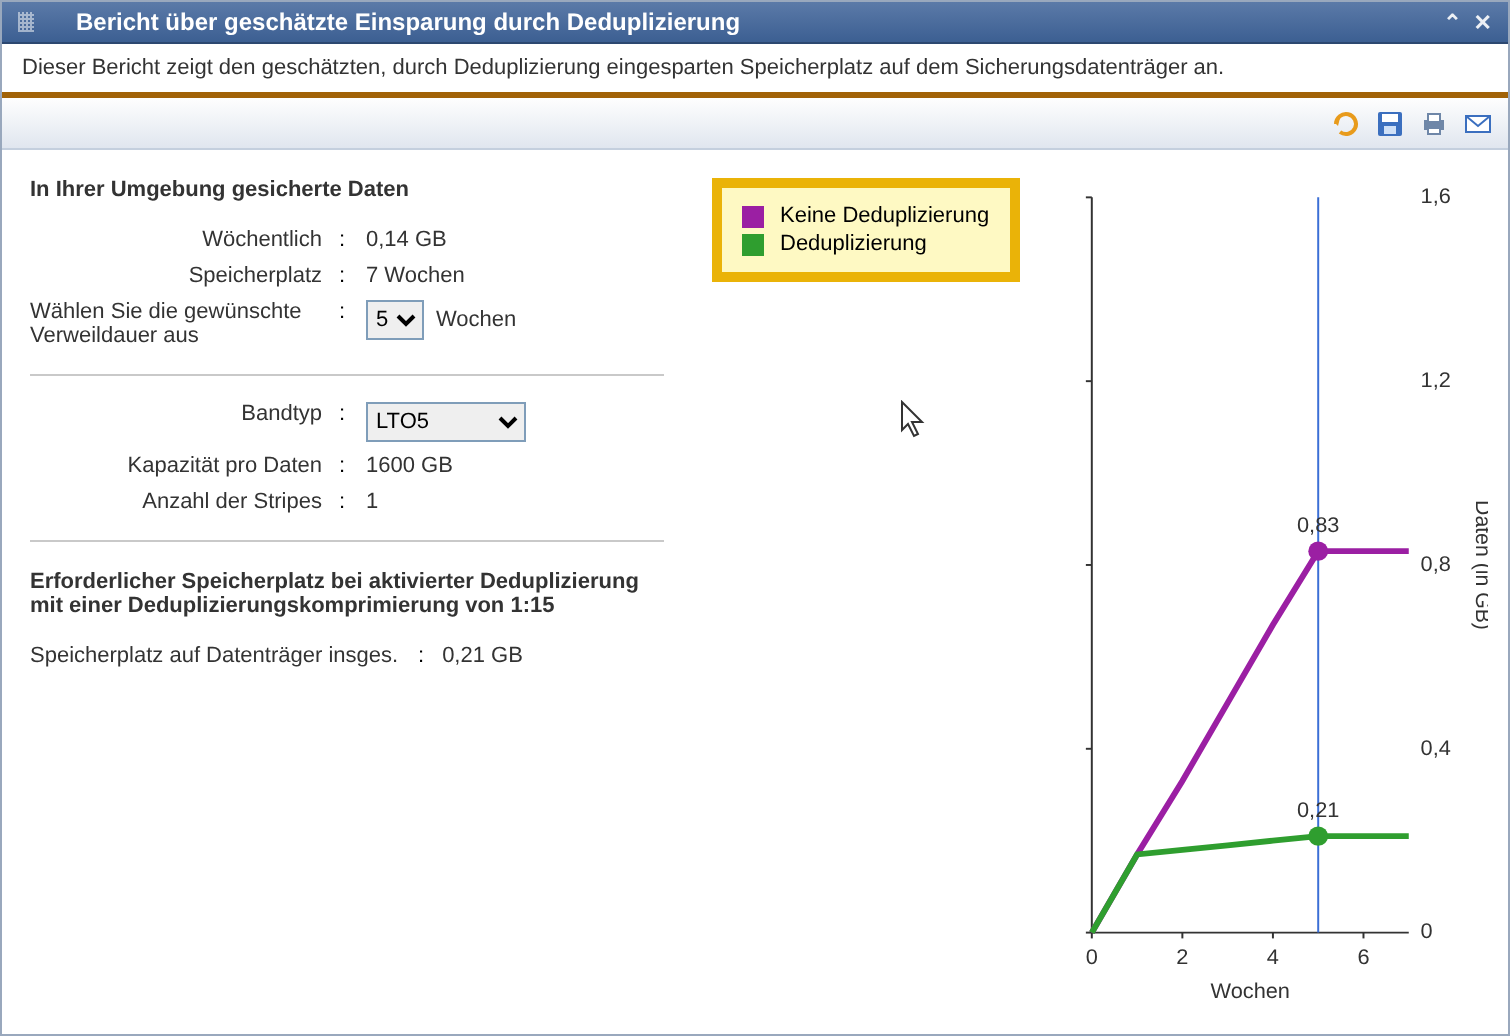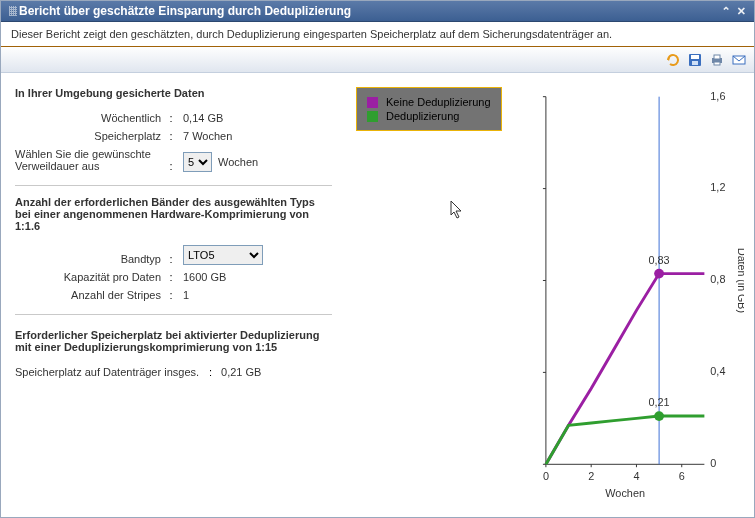--- a/index.html
+++ b/index.html
@@ -16,34 +16,34 @@
     background: linear-gradient(#5b7aa8, #3c5f92);
     color: #fff;
     font-weight: bold;
     font-size: 12px;
     padding: 3px 8px;
     display: flex;
     align-items: center;
     justify-content: space-between;
     border-bottom: 1px solid #2c4870;
   }
-  .titlebar .left { display: flex; align-items: center; gap: 2px; }
+  .titlebar .left { display: flex; align-items: center; gap: 21px; }
   .title-grip {
     width: 8px; height: 10px;
     background: repeating-linear-gradient(90deg,#fff 0 1px,transparent 1px 2px),
                 repeating-linear-gradient(0deg,#fff 0 1px,transparent 1px 2px);
     opacity:.5;
   }
   .title-ctrls { display:flex; gap:6px; }
   .title-ctrls span { cursor:pointer; font-size:11px; opacity:.9; }
   .desc {
     background:#fff;
     padding:6px 10px;
     color:#333;
-    border-bottom:1px solid #a16207;
+    border-bottom:3px solid #a16207;
   }
   .toolbar {
     background: linear-gradient(#fefefe,#e0e6ef);
     border-bottom:1px solid #c4cfde;
     height:26px;
     display:flex;
     justify-content:flex-end;
     align-items:center;
     padding:0 6px;
     gap:4px;
@@ -66,39 +66,39 @@
     position:relative;
     padding: 10px 10px 10px 0;
   }
   .section-head {
     font-weight:bold;
     color:#333;
     margin: 4px 0 10px 0;
   }
   .kv-row {
     display:flex;
-    align-items:flex-end;
+    align-items:flex-start;
     padding:3px 0;
   }
   .kv-label {
     text-align:right;
     padding-right:4px;
     color:#333;
   }
   .kv-colon { width:12px; text-align:center; }
   .kv-value { padding-left:6px; color:#333; }
   .hr {
     border:none;border-top:1px solid #c9c9c9;margin:10px 0;
   }
   select {
     font-family:inherit;font-size:11px;border:1px solid #7f9db9;height:20px;
   }
   .legend {
     position:absolute;top:14px;left:10px;
-    border:1px solid #eab308;background:#737373;padding:6px 10px;
+    border:5px solid #eab308;background:#fef9c3;padding:6px 10px;
   }
   .legend-row{display:flex;align-items:center;gap:8px;margin:2px 0;}
   .swatch{width:11px;height:11px;}
   .chart-area{
     position:absolute;top:14px;bottom:10px;right:10px;left:190px;
   }
   svg text{font-family:Tahoma,Verdana,sans-serif;font-size:11px;fill:#333;}
   .cursor-arrow{
     position:absolute;left:450px;top:200px;font-size:16px;color:#333;pointer-events:none;
   }
@@ -169,21 +169,20 @@
       <div class="kv-value" style="display:flex;align-items:center;gap:6px">
         <select>
           <option>5</option>
         </select>
         <span>Wochen</span>
       </div>
     </div>
 
     <hr class="hr">
 
-    <div class="section-head">Anzahl der erforderlichen Bänder des ausgewählten Typs bei einer angenommenen Hardware-Komprimierung von 1:1.6</div>
 
     <div class="kv-row">
       <div class="kv-label" style="width:150px">Bandtyp</div>
       <div class="kv-colon">:</div>
       <div class="kv-value">
         <select style="width:80px">
           <option>LTO5</option>
         </select>
       </div>
     </div>

